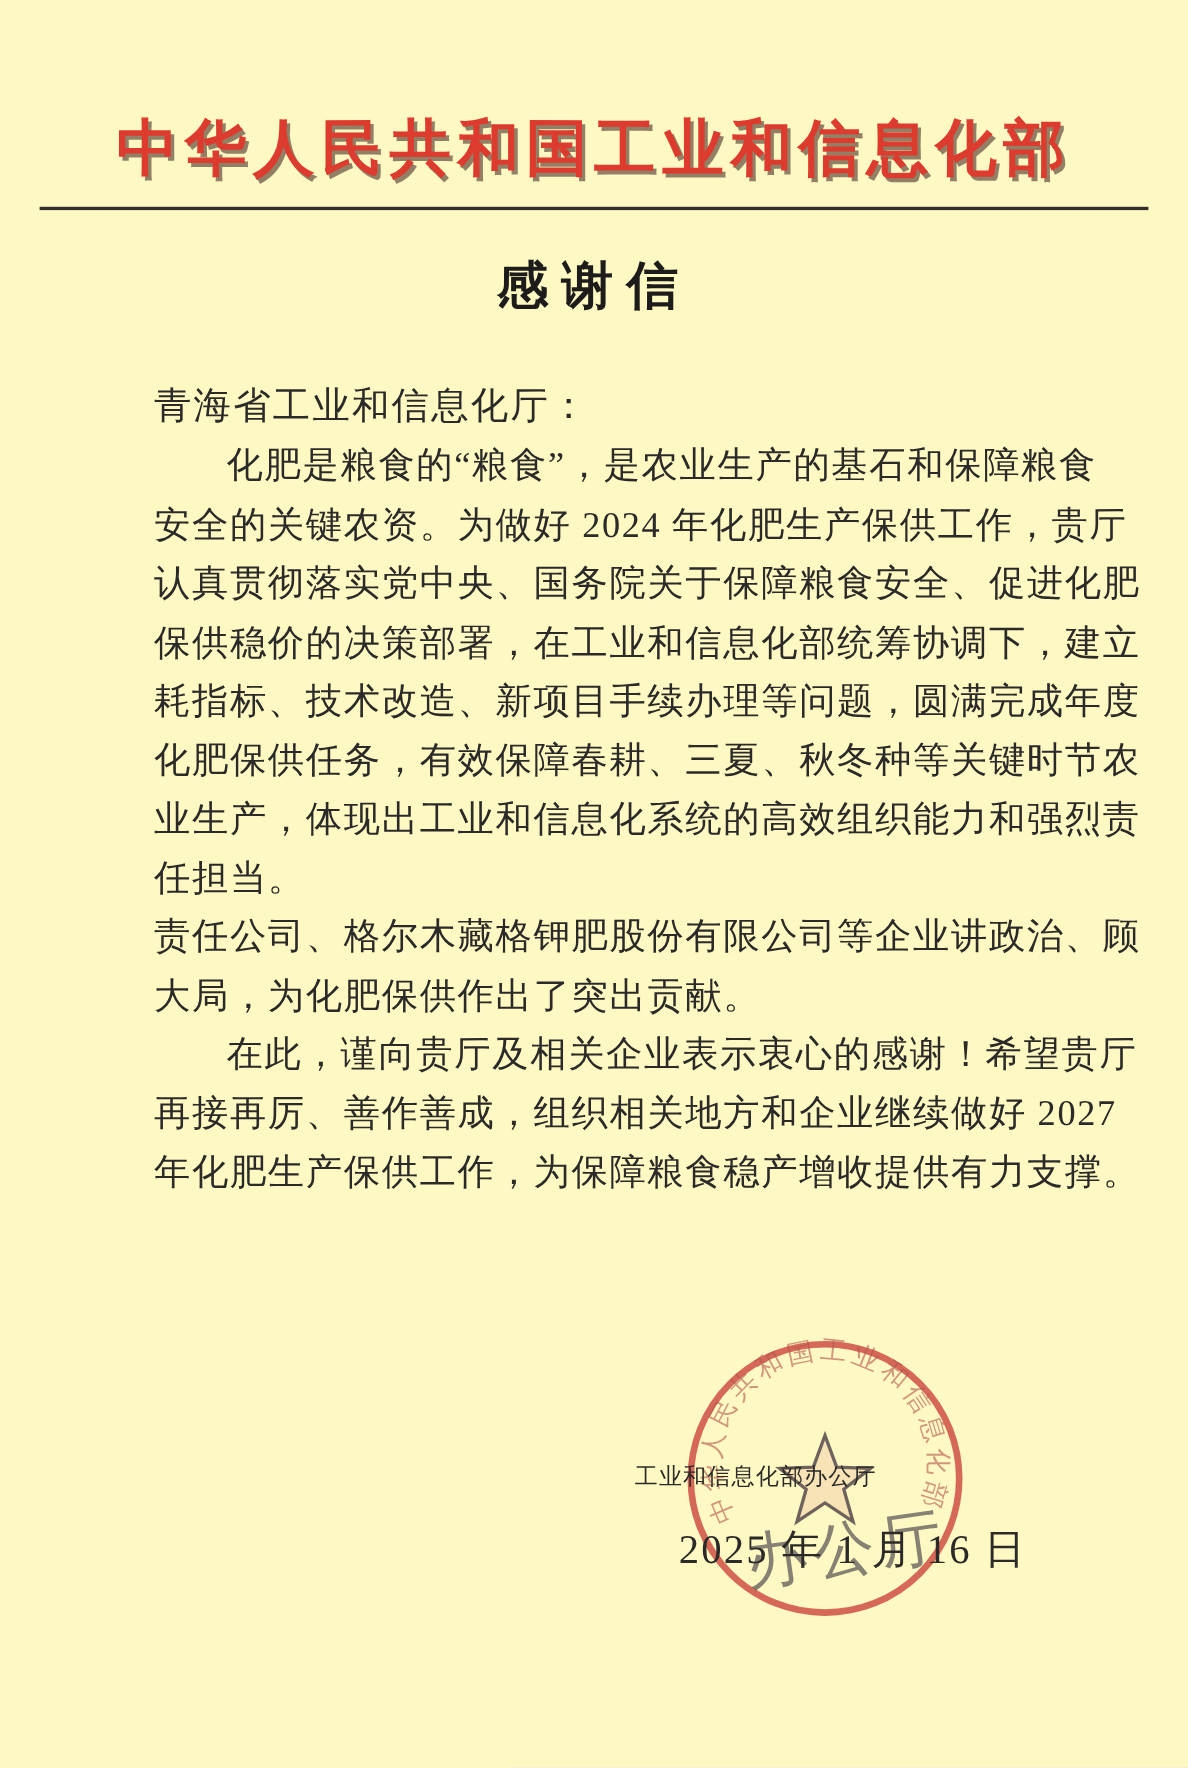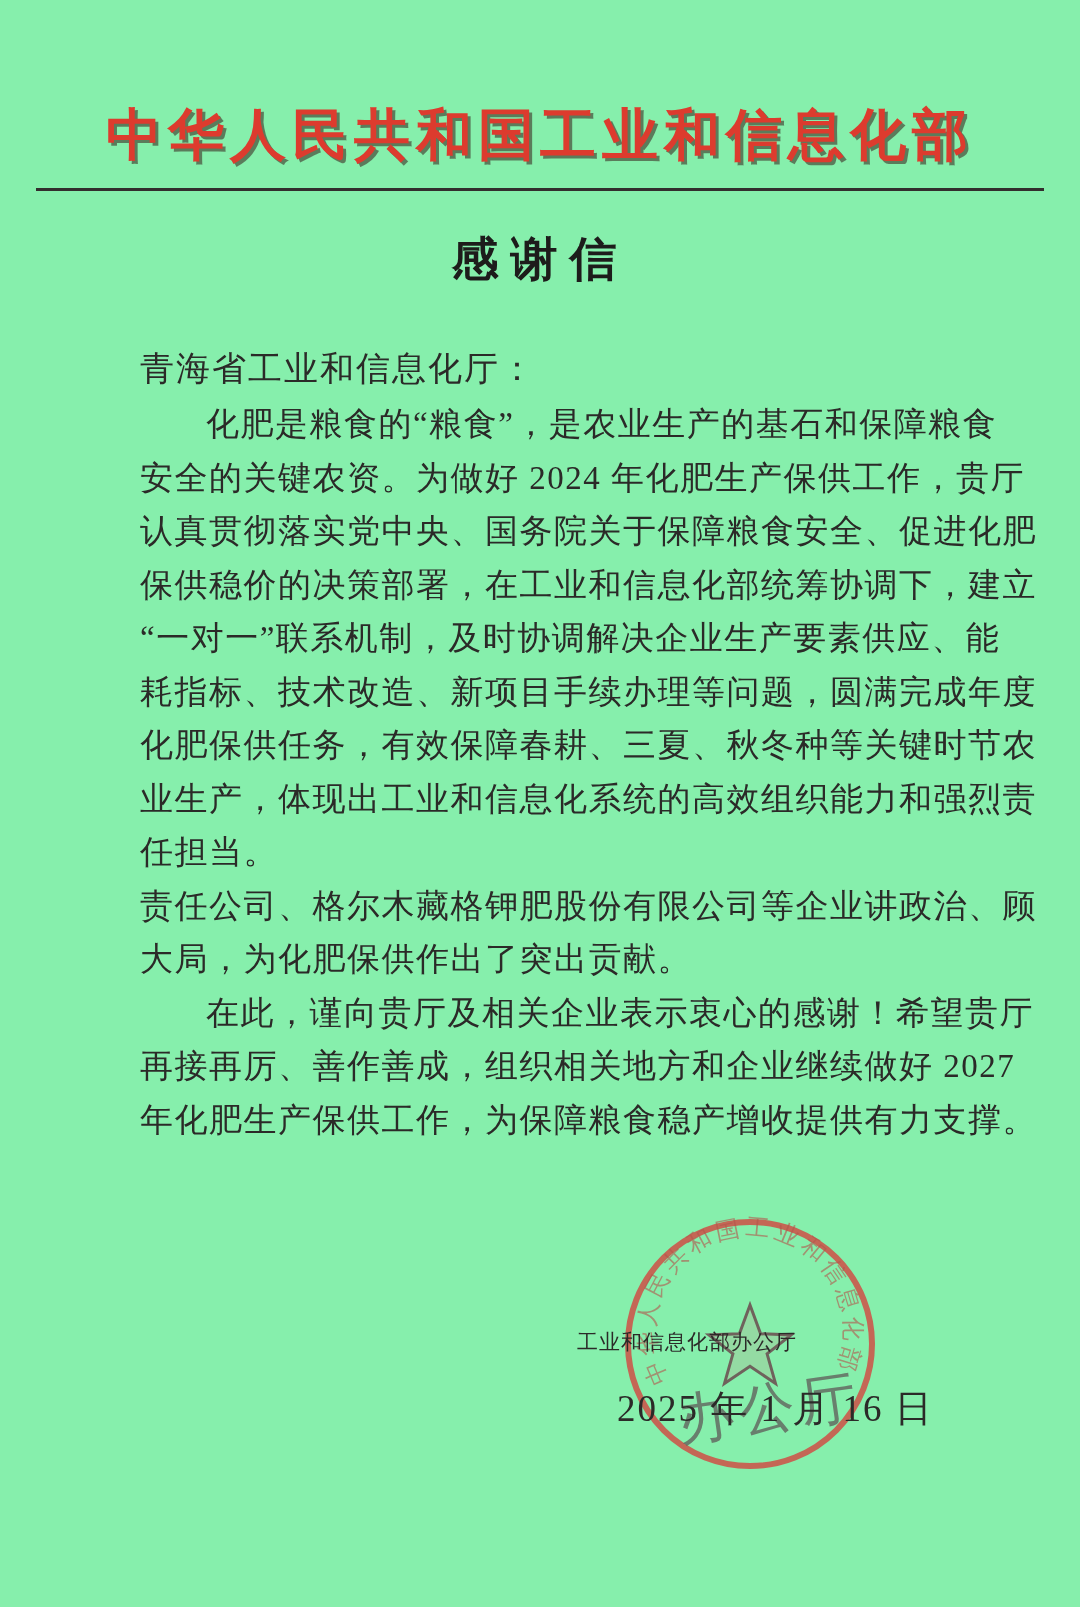--- a/index.html
+++ b/index.html
@@ -5,21 +5,21 @@
   :root{
     --header-red:#dd3b2e;
     --seal-red:#cf4f45;
     --ink:#2b2a28;
   }
   html,body{margin:0;padding:0;background:#e8e8e8;}
   .page{
     position:relative;
     width:1080px;height:1607px;
     margin:0 auto;
-    background:#86efac;
+    background:#fef9c3;
     overflow:hidden;
     font-family:"Liberation Serif","DejaVu Serif",serif;
     color:var(--ink);
   }
   .org-header{
     position:absolute;
     top:98px;left:0;width:1080px;
     text-align:center;
     font-size:56px;
     font-weight:bold;
@@ -101,21 +101,20 @@
 
   <div class="doc-title">感谢信</div>
 
   <div class="salutation">青海省工业和信息化厅：</div>
 
   <div class="body-text">
       <div class="body-line indented">化肥是粮食的“粮食”，是农业生产的基石和保障粮食</div>
       <div class="body-line">安全的关键农资。为做好 2024 年化肥生产保供工作，贵厅</div>
       <div class="body-line">认真贯彻落实党中央、国务院关于保障粮食安全、促进化肥</div>
       <div class="body-line">保供稳价的决策部署，在工业和信息化部统筹协调下，建立</div>
-      <div class="body-line">“一对一”联系机制，及时协调解决企业生产要素供应、能</div>
       <div class="body-line">耗指标、技术改造、新项目手续办理等问题，圆满完成年度</div>
       <div class="body-line">化肥保供任务，有效保障春耕、三夏、秋冬种等关键时节农</div>
       <div class="body-line">业生产，体现出工业和信息化系统的高效组织能力和强烈责</div>
       <div class="body-line">任担当。</div>
       <div class="body-line">责任公司、格尔木藏格钾肥股份有限公司等企业讲政治、顾</div>
       <div class="body-line">大局，为化肥保供作出了突出贡献。</div>
       <div class="body-line indented">在此，谨向贵厅及相关企业表示衷心的感谢！希望贵厅</div>
       <div class="body-line">再接再厉、善作善成，组织相关地方和企业继续做好 2027</div>
       <div class="body-line">年化肥生产保供工作，为保障粮食稳产增收提供有力支撑。</div>
     </div>

